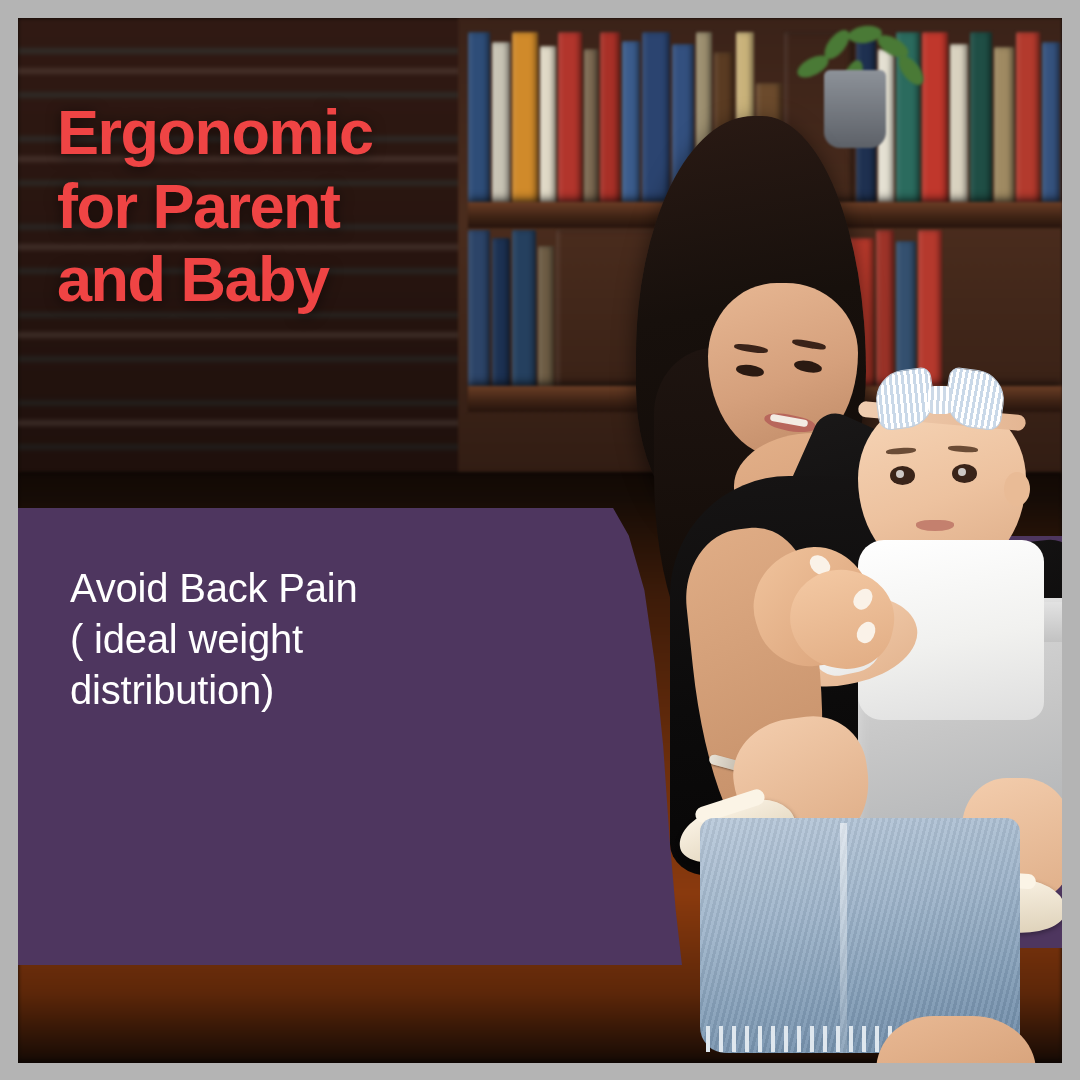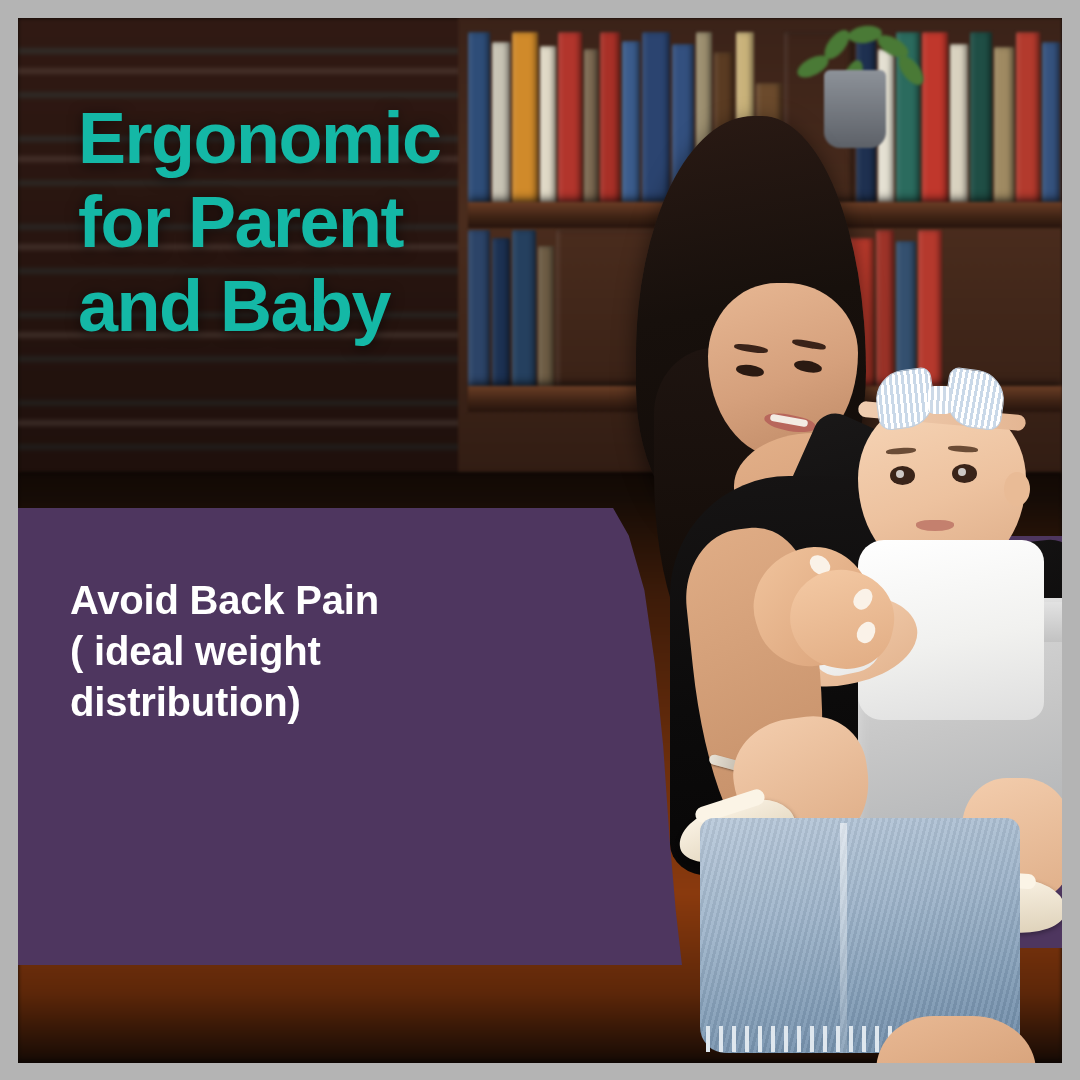--- a/index.html
+++ b/index.html
@@ -369,48 +369,48 @@
     left: 404px; top: 794px; width: 74px; height: 15px;
     background:#fbf4e6; border-radius:8px; transform: rotate(4deg);
   }
 
   
   #subject { filter: blur(.35px); }
 
   
   #headline {
     position: absolute;
-    left: 60px;
+    left: 39px;
     top: 78px;
     width: 620px;
-    color: #14b8a6;
-    font-size: 72px;
+    color: #ef4444;
+    font-size: 63px;
     font-weight: 700;
     line-height: 1.17;
     letter-spacing: -1.5px;
     text-shadow: 0 2px 14px rgba(0,0,0,.55);
     white-space: pre-line;
     z-index: 40;
   }
 
   #benefits {
     position: absolute;
     left: 52px;
     top: 545px;
     width: 500px;
     z-index: 40;
     color: #ffffff;
   }
   .benefit {
     font-size: 40px;
-    font-weight: 700;
+    font-weight: 400;
     line-height: 1.27;
     letter-spacing: -0.2px;
     white-space: pre-line;
-    margin: 12px 0 54px 0;
+    margin: 0 0 54px 0;
   }
   .benefit:last-child { margin-bottom: 0; }
 </style>
 </head>
 <body>
 
 <div id="stage">
 
   <div id="card">
 

